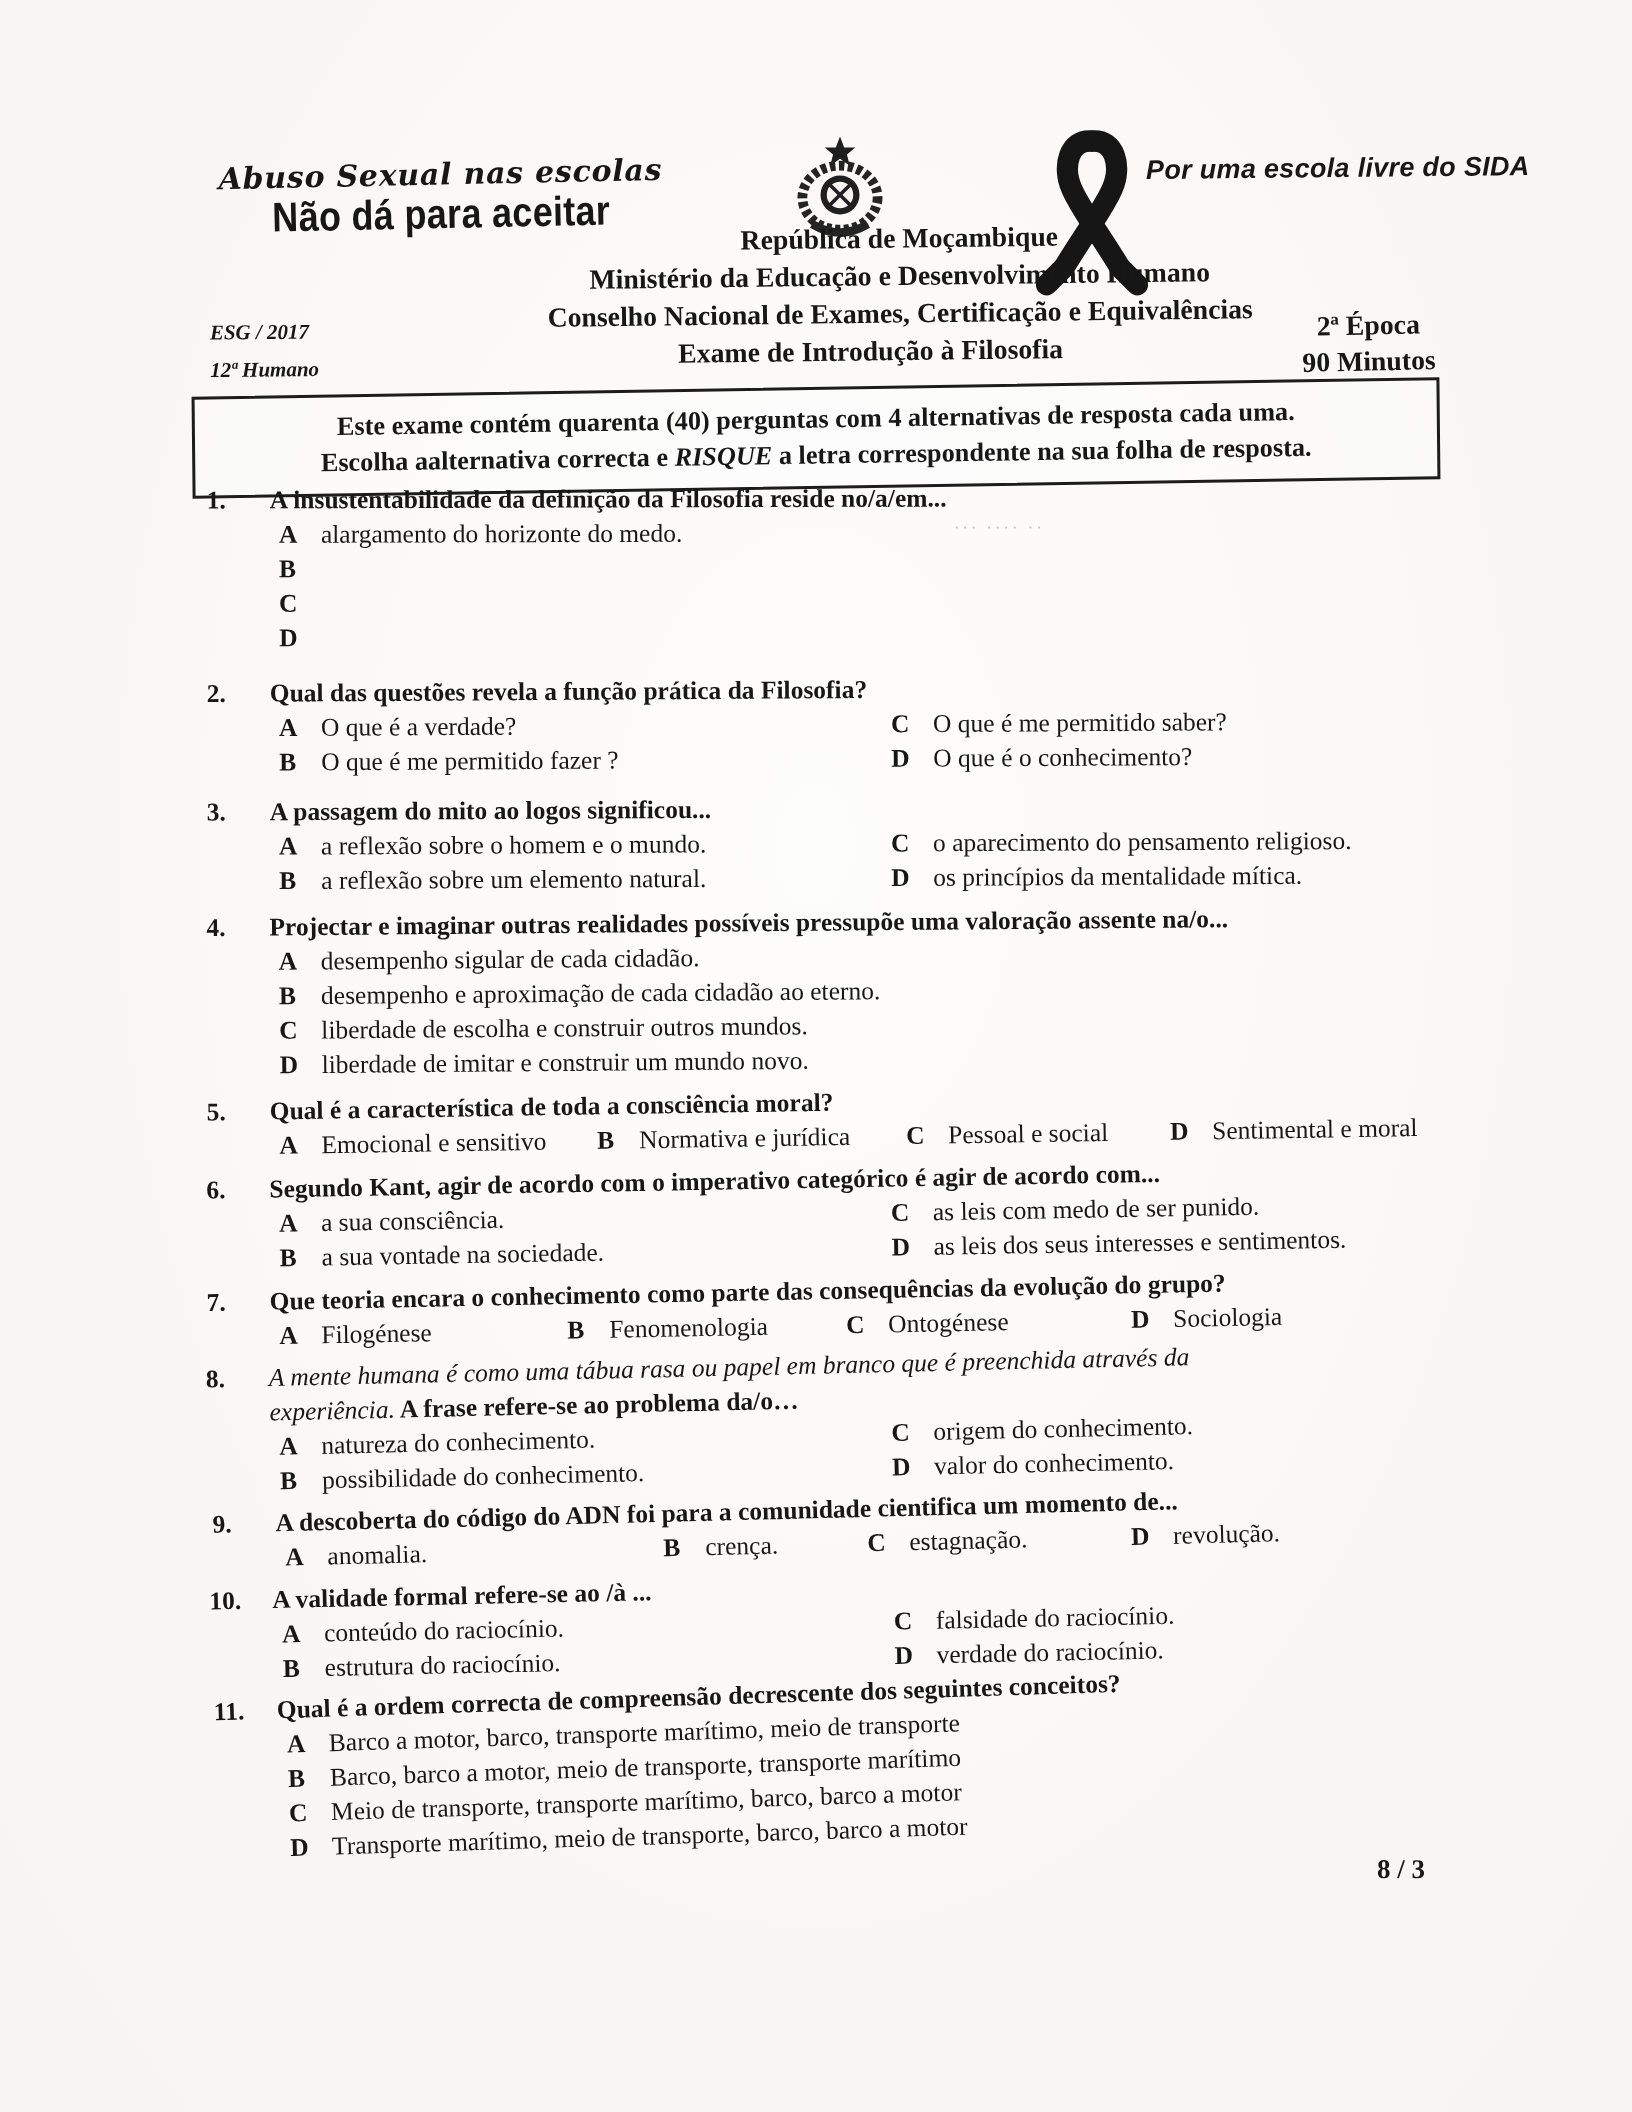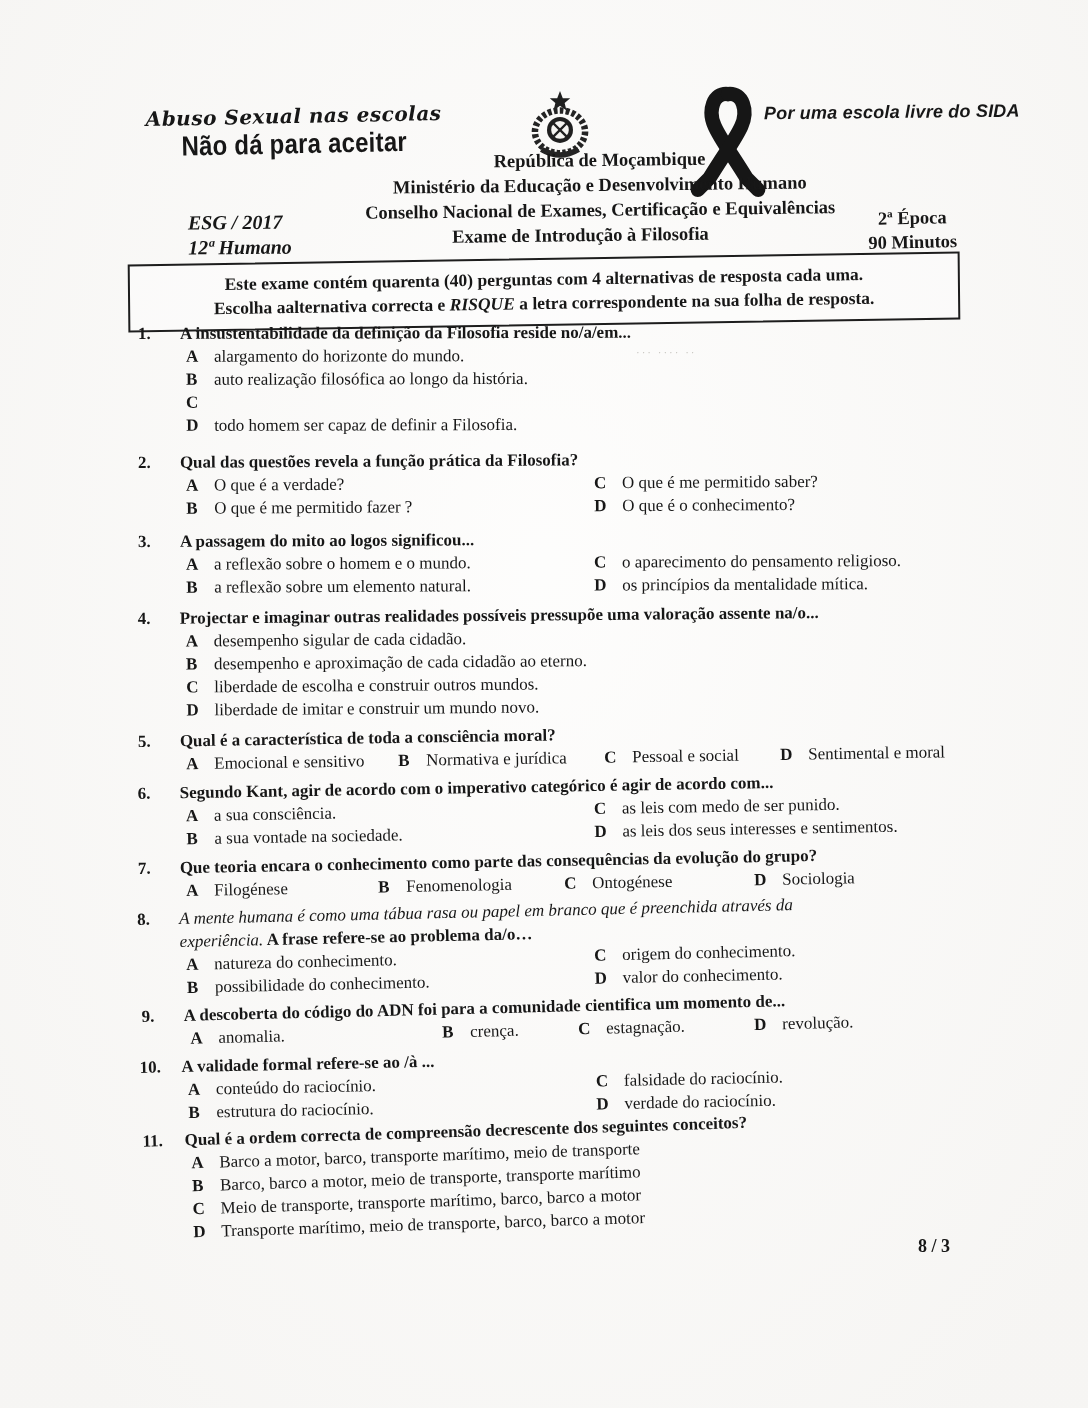--- a/index.html
+++ b/index.html
@@ -23,21 +23,21 @@
   .emblem{position:absolute;left:521px;top:90px;width:78px;height:78px;}
 
   .ribbon{position:absolute;left:686px;top:82px;width:84px;height:130px;}
   .ribbon-slogan{position:absolute;left:764px;top:102px;font-family:"Liberation Sans",sans-serif;
     font-weight:800;font-style:italic;font-size:18px;transform:rotate(-0.6deg);letter-spacing:.2px;}
 
   .hcenter{position:absolute;left:295px;top:148px;width:610px;text-align:center;transform:rotate(-0.7deg);}
   .hcenter div{font-weight:bold;font-size:18.5px;line-height:25px;}
   .hcenter .exam-title{transform:translateX(-20px);}
 
-  .hleft{position:absolute;left:140px;top:210px;font-weight:bold;font-style:italic;font-size:20px;line-height:25px;transform:rotate(-0.5deg);margin-left:48px;}
+  .hleft{position:absolute;left:140px;top:210px;font-weight:bold;font-style:italic;font-size:14px;line-height:25px;transform:rotate(-0.5deg);}
   .hright{position:absolute;left:868px;top:206px;font-weight:bold;font-size:18.5px;line-height:24px;text-align:center;transform:rotate(-1.2deg);}
 
   
   .inst-box{position:absolute;left:128px;top:258px;width:832px;
     border:2px solid #1d1d1d;padding:7px 10px 9px 10px;box-sizing:border-box;
     transform:rotate(-0.9deg) skewX(-0.3deg);text-align:center;
     font-weight:bold;font-size:17.5px;line-height:24px;background:rgba(255,255,255,.35);}
   .inst-box .em{font-style:italic;}
 
   
@@ -139,32 +139,30 @@
   <div class="questions">
 
     <div class="q" id="q1">
       <div class="stem-row">
           <span class="qnum">1.</span>
           <span class="stem-text">A insustentabilidade da definição da Filosofia reside no/a/em...</span>
         </div>
       <div class="opts opts-stack">
         <div class="opt-row">
             <span class="opt-letter">A</span>
-            <span>alargamento do horizonte do mundo.</span>
-          </div>
-        <div class="opt-row">
-            <span class="opt-letter">B</span>
-            <span>auto realização filosófica ao longo da história.</span>
-          </div>
-        <div class="opt-row">
-            <span class="opt-letter">C</span>
-          </div>
-        <div class="opt-row">
-            <span class="opt-letter">D</span>
-            <span>todo homem ser capaz de definir a Filosofia.</span>
+            <span>alargamento do horizonte do medo.</span>
+          </div>
+        <div class="opt-row">
+            <span class="opt-letter">B</span>
+          </div>
+        <div class="opt-row">
+            <span class="opt-letter">C</span>
+          </div>
+        <div class="opt-row">
+            <span class="opt-letter">D</span>
           </div>
       </div>
     </div>
 
     <div class="q" id="q2">
       <div class="stem-row">
           <span class="qnum">2.</span>
           <span class="stem-text">Qual das questões revela a função prática da Filosofia?</span>
         </div>
       <div class="opts opts-2col">

